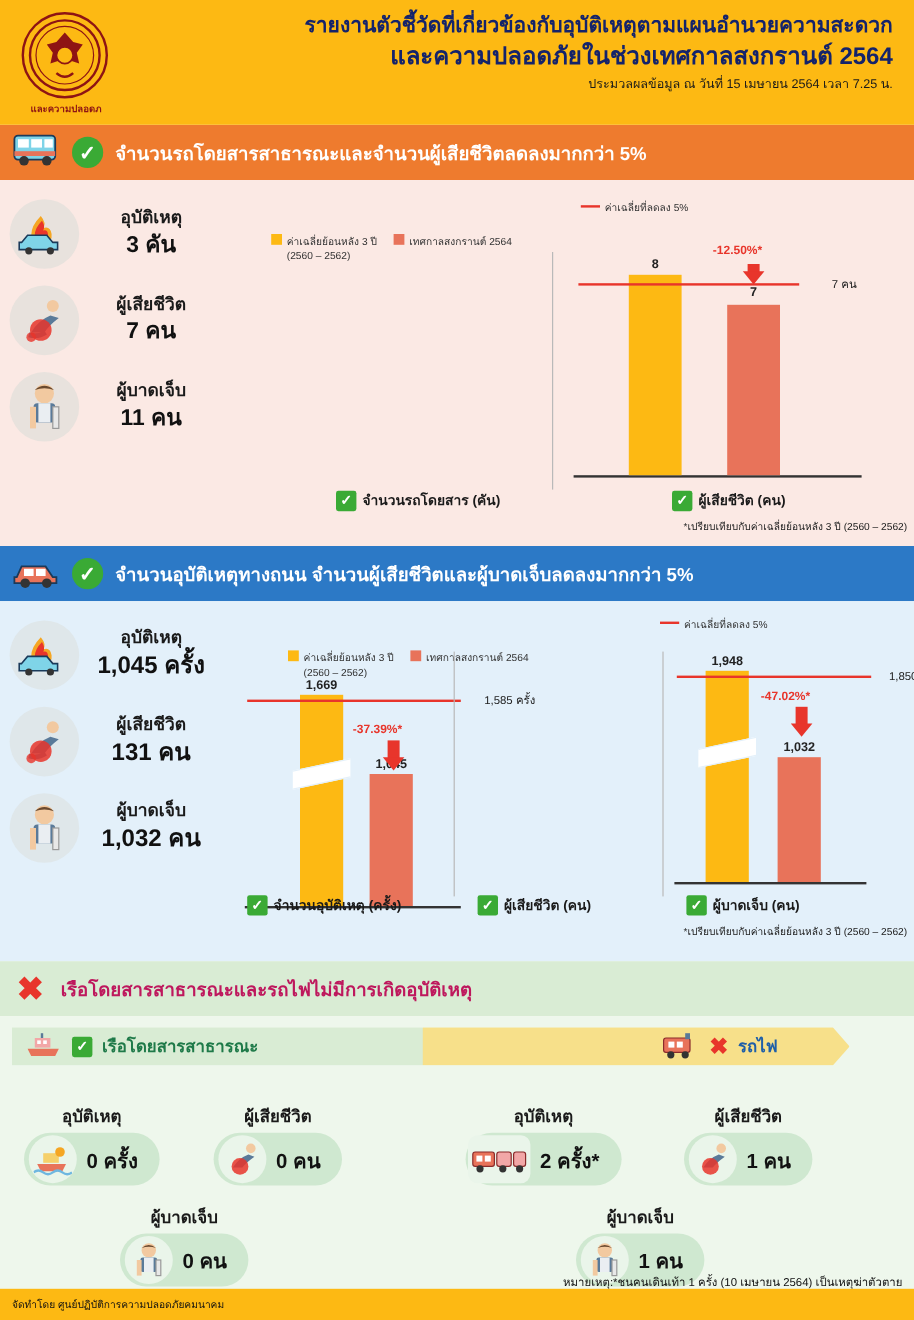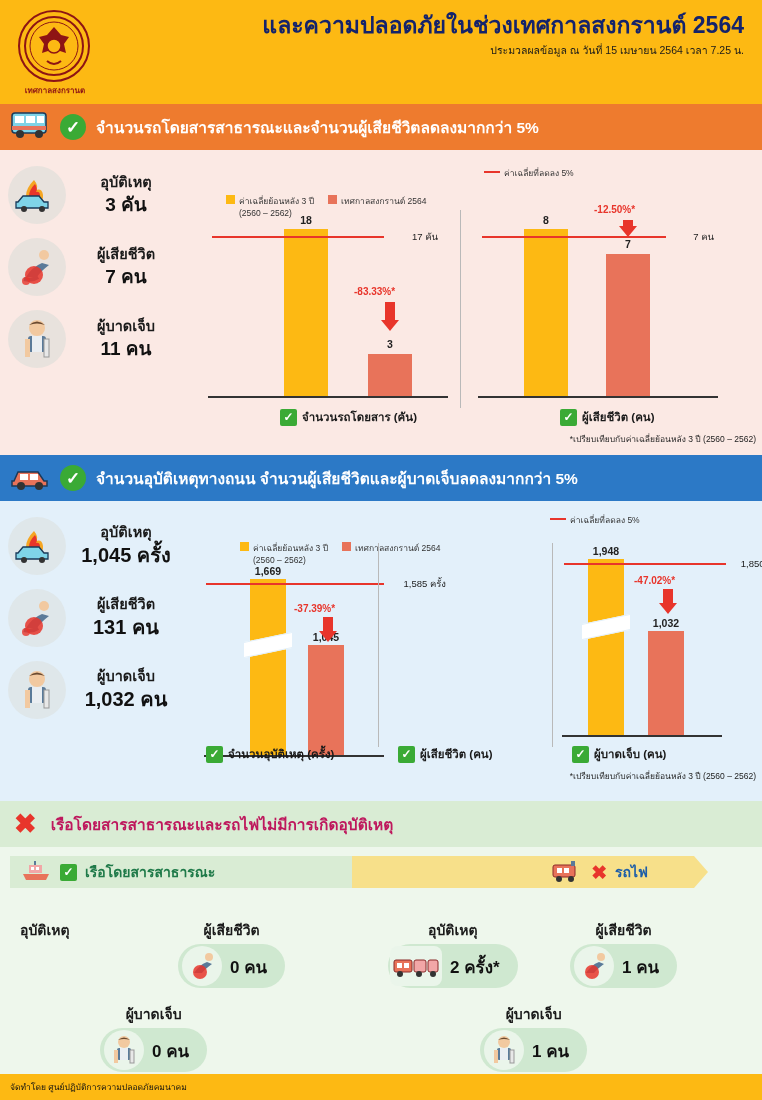--- a/index.html
+++ b/index.html
@@ -29,21 +29,21 @@
     display:flex; align-items:center; justify-content:center;
   }
   .logo svg { display:block; }
   .logo-caption {
     position:absolute; left:8px; top:84px;
     width:94px; text-align:center;
     font-size:8px; color:#8e1414; font-weight:bold;
   }
   .header-text { text-align:right; }
   .h-l1 { font-size:17.5px; font-weight:bold; color:#14236b; line-height:1.35; }
-  .h-l2 { font-size:23px; font-weight:bold; color:#14236b; line-height:1.35; }
+  .h-l2 { font-size:20px; font-weight:bold; color:#14236b; line-height:1.35; }
   .h-l3 { font-size:15.5px; font-weight:bold; color:#14236b; line-height:1.6; }
   .h-l4 { font-size:10.5px; color:#1a1a1a; line-height:1.8; }
 
   
   .banner {
     display:flex; align-items:center; gap:10px;
     padding:6px 10px;
     height:46px;
   }
   .banner-1 { background:#ee7b2e; }
@@ -185,22 +185,23 @@
 <div class="header">
   <div class="logo">
     <svg width="62" height="62" viewBox="0 0 62 62" aria-hidden="true">
       <circle cx="31" cy="31" r="29" fill="none" stroke="#8e1414" stroke-width="2"></circle>
       <circle cx="31" cy="31" r="24" fill="none" stroke="#8e1414" stroke-width="1"></circle>
       <path d="M31 12 L38 20 L46 22 L41 29 L43 38 L31 34 L19 38 L21 29 L16 22 L24 20 Z" fill="#8e1414"></path>
       <circle cx="31" cy="31" r="7" fill="#fdb913" stroke="#8e1414" stroke-width="1.5"></circle>
       <path d="M24 46 Q31 52 38 46" fill="none" stroke="#8e1414" stroke-width="2"></path>
     </svg>
   </div>
-  <div class="logo-caption">เทศกาลสงกรานต</div>
+  <div class="logo-caption">และความปลอดภ</div>
   <div class="header-text">
+    <div class="h-l1">รายงานตัวชี้วัดที่เกี่ยวข้องกับอุบัติเหตุตามแผนอำนวยความสะดวก</div>
     <div class="h-l2">และความปลอดภัยในช่วงเทศกาลสงกรานต์ 2564</div>
     <div class="h-l4">ประมวลผลข้อมูล ณ วันที่ 15 เมษายน 2564 เวลา 7.25 น.</div>
   </div>
 </div>
 
 <div class="banner banner-1">
   <span>
     <svg width="40" height="30" viewBox="0 0 40 30">
       <rect x="2" y="3" width="34" height="20" rx="3" fill="#7fd4e8" stroke="#1a3a5a" stroke-width="1.5"></rect>
       <rect x="5" y="6" width="9" height="7" fill="#fff"></rect>
@@ -285,36 +286,20 @@
         </div>
       </div>
     </div>
     <div style="position:absolute; left:296px; top:16px;">
       <div class="legend-item" style="font-size:8.5px;color:#333;">
         <span class="sw-line"></span>
         <span>ค่าเฉลี่ยที่ลดลง 5%</span>
       </div>
     </div>
 
-    <div class="chart-pane" style="position:absolute; left:20px; top:58px; width:240px; height:190px;">
-      <div class="axis"></div>
-
-      <div class="bar bar-y" style="left:76px; width:44px; height:167px;"></div>
-      <div class="bar-val" style="left:68px; top:6px;">18</div>
-
-      <div class="bar bar-r" style="left:160px; width:44px; height:42px;"></div>
-      <div class="bar-val" style="left:152px; top:130px;">3</div>
-
-      <div class="target-line" style="left:4px; right:64px; top:28px;"></div>
-      <div class="target-lbl" style="right:10px; top:21px;">17 คัน</div>
-
-      <div class="pct" style="left:146px; top:78px;">-83.33%*</div>
-      <div class="arrow-shaft" style="left:177px; top:94px; width:10px; height:20px;"></div>
-      <div class="arrow-head" style="left:173px; top:112px;"></div>
-    </div>
     <div class="caption-pill" style="left:92px; top:258px;">
       <span class="pill-tick">✓</span>
       <span>จำนวนรถโดยสาร (คัน)</span>
     </div>
 
     <div class="divider" style="left:272px; top:60px; height:198px;"></div>
 
     <div class="chart-pane" style="position:absolute; left:290px; top:58px; width:240px; height:190px;">
       <div class="axis"></div>
       <div class="bar bar-y" style="left:46px; width:44px; height:167px;"></div>
@@ -508,20 +493,31 @@
           <circle cx="22" cy="20" r="3" fill="#333"></circle>
         </svg>
       </span>
       <span class="ribbon-cross">✖</span>
       <span style="color:#1f5fa8;text-align:right;">รถไฟ</span>
     </div>
   </div>
 
   <div class="chip-group" style="left:20px; top:72px;">
     <div class="chip-label">อุบัติเหตุ</div>
+    <div class="chip">
+      <div class="chip-icon">
+        <svg width="32" height="28" viewBox="0 0 32 28">
+          <path d="M3 18 h24 l-3 6 H6z" fill="#e8735a"></path>
+          <rect x="8" y="9" width="13" height="8" fill="#f5d06a"></rect>
+          <circle cx="22" cy="8" r="4" fill="#f5a623"></circle>
+          <path d="M0 25 q4-3 8 0 t8 0 t8 0 t8 0" stroke="#6fb7e0" stroke-width="2" fill="none"></path>
+        </svg>
+      </div>
+      <span class="chip-val">0 ครั้ง</span>
+    </div>
   </div>
 
   <div class="chip-group" style="left:178px; top:72px;">
     <div class="chip-label">ผู้เสียชีวิต</div>
     <div class="chip">
       <div class="chip-icon">
         <svg width="34" height="30" viewBox="0 0 34 30">
           <circle cx="24" cy="6" r="4" fill="#f2c9a0"></circle>
           <path d="M9 22 q5-8 13-11 l5 2 q-7 5-10 9z" fill="#5a7a99"></path>
           <circle cx="15" cy="21" r="7" fill="#e8352b" opacity=".85"></circle>
@@ -591,18 +587,19 @@
           <rect x="8" y="14" width="14" height="12" rx="2" fill="#5a7a99"></rect>
           <rect x="11" y="14" width="8" height="12" fill="#eaeef2"></rect>
           <rect x="5" y="16" width="4" height="13" fill="#f2c9a0"></rect>
           <rect x="21" y="16" width="4" height="13" fill="#e8e8e8" stroke="#999"></rect>
         </svg>
       </div>
       <span class="chip-val">1 คน</span>
     </div>
   </div>
 
+  <div class="note" style="top:214px;">หมายเหตุ:*ชนคนเดินเท้า 1 ครั้ง (10 เมษายน 2564) เป็นเหตุฆ่าตัวตาย</div>
   <div class="note" style="top:232px; font-size:8.5px;">แหล่งที่มา : ระบบรายงานข้อมูลอุบัติเหตุของกระทรวงคมนาคม (TRAMS)</div>
 </div>
 
 <div class="footer">
   <span>จัดทำโดย ศูนย์ปฏิบัติการความปลอดภัยคมนาคม</span>
 </div>
 
 </body></html>

